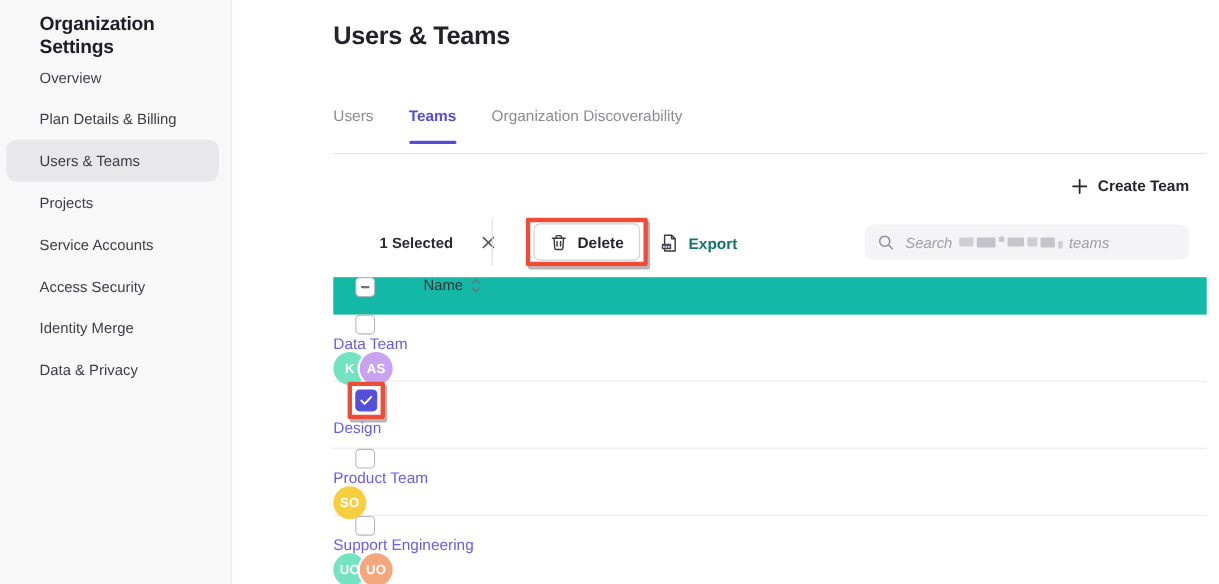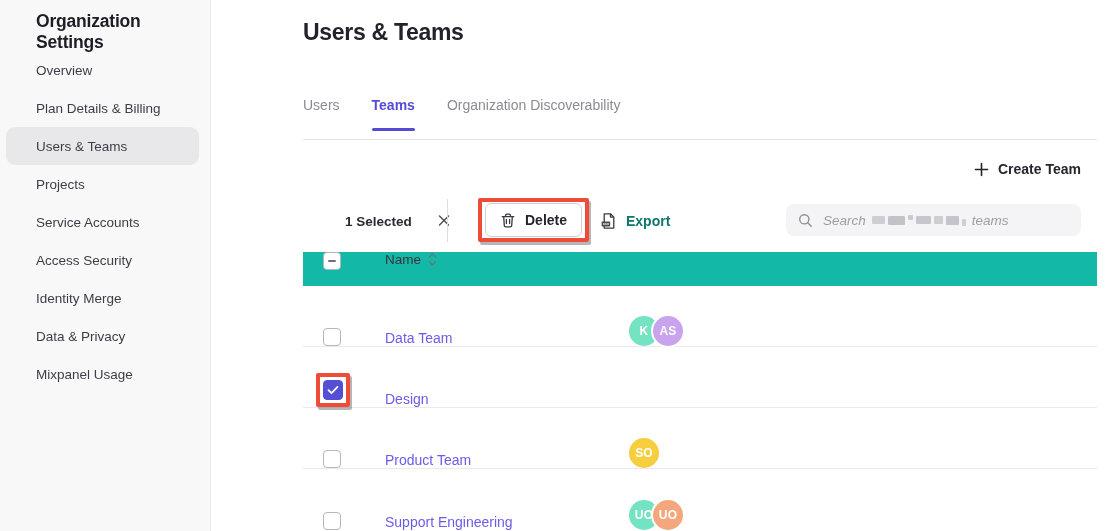--- a/index.html
+++ b/index.html
@@ -91,21 +91,21 @@
   .redacted i:nth-child(6) { width: 13px; height: 9px; background: #c4c4ca; }
   .redacted i:nth-child(7) { width: 4px;  height: 7px; background: #cfcfd3; margin-top: 4px; }
 
   
   .table { position: absolute; top: 252px; left: 0; right: 0; }
   .thead { height: 34px; background: #14b8a6; display: flex; align-items: flex-start; }
   .cell-check { width: 82px; padding-left: 20px; display: flex; align-items: center; flex: none; }
   .cell-name { width: 244px; display: flex; align-items: center; gap: 7px; flex: none; }
   .thead .cell-name .hdr { font-size: 13.5px; color: #35343c; font-weight: 500; }
   .cell-avatars { display: flex; align-items: center; flex: 1 1 auto; }
-  .row { height: 61px; display: flex; align-items: flex-end; position: relative; }
+  .row { height: 61px; display: flex; align-items: flex-start; position: relative; flex-direction: column; }
   .row:not(:last-child) { border-bottom: 1px solid #eaeaec; }
   .team-link { font-size: 14px; color: #6a5ce8; font-weight: 500; cursor: pointer; }
   .avatar {
     width: 30px; height: 30px; border-radius: 50%;
     display: flex; align-items: center; justify-content: center;
     color: #fff; font-size: 12px; font-weight: 700; letter-spacing: 0.2px;
   }
   .avatar + .avatar { margin-left: -6px; box-shadow: 0 0 0 2px #fff; }
   .checkbox {
     width: 18px; height: 18px; border: 1px solid #b6b6be; border-radius: 4px;
@@ -124,21 +124,20 @@
     <div class="sidebar-title">Organization Settings</div>
     <nav class="nav">
       <div class="nav-item">Overview</div>
       <div class="nav-item">Plan Details &amp; Billing</div>
       <div class="nav-item active">Users &amp; Teams</div>
       <div class="nav-item">Projects</div>
       <div class="nav-item">Service Accounts</div>
       <div class="nav-item">Access Security</div>
       <div class="nav-item">Identity Merge</div>
       <div class="nav-item">Data &amp; Privacy</div>
-      <div class="nav-item">Mixpanel Usage</div>
     </nav>
   </aside>
 
   <main class="main">
     <h1 class="page-title">Users &amp; Teams</h1>
 
     <div class="tabs">
       <div class="tab">Users</div>
       <div class="tab active">Teams</div>
       <div class="tab">Organization Discoverability</div>

